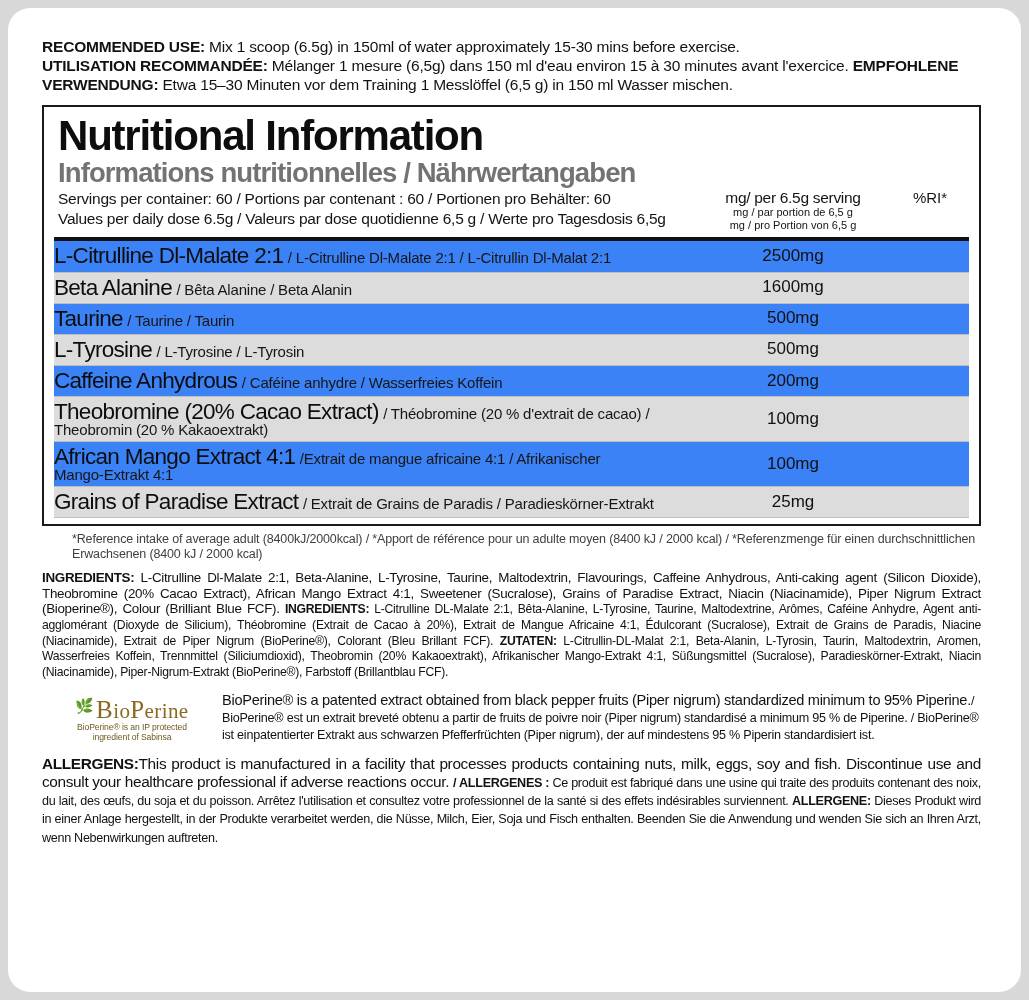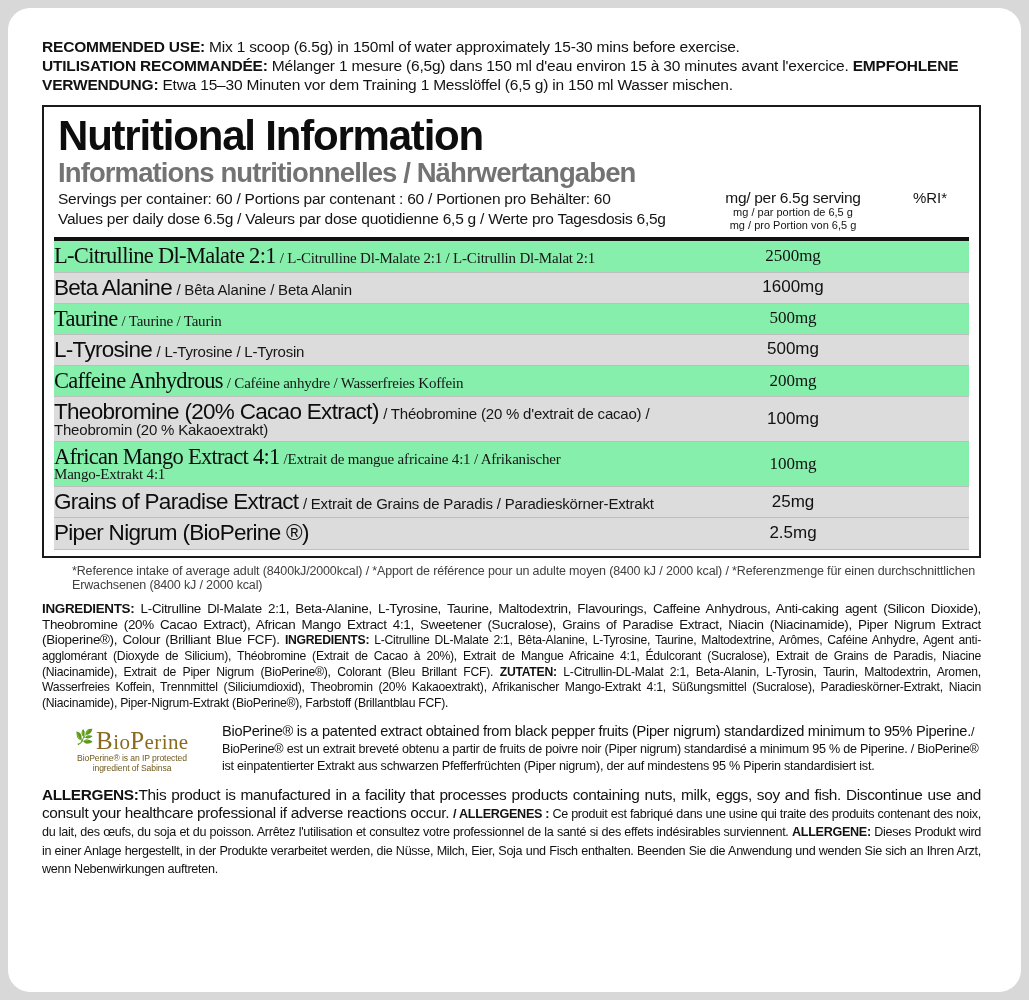--- a/index.html
+++ b/index.html
@@ -99,21 +99,21 @@
     margin: 4px 0 0 0;
   }
 
   
   table.ing {
     width: 100%;
     border-collapse: collapse;
     table-layout: fixed;
   }
   table.ing tr.shade { background: #dcdcdc; }
-  table.ing tr.plain { background: #86efac; font-family: Liberation Serif, serif; }
+  table.ing tr.plain { background: #3b82f6; }
   table.ing td {
     border-bottom: 1px solid #bfbfbf;
     vertical-align: middle;
     padding: 2px 0 3px 0;
   }
   td.c-name { padding-left: 4px; }
   td.c-amt  { width: 196px; text-align: center; font-size: 17px; color: #111; }
   td.c-ri   { width: 78px;  text-align: center; font-size: 17px; color: #111; }
   .nm-en {
     font-size: 22.5px;
@@ -298,27 +298,20 @@
           <td class="c-amt">100mg</td>
           <td class="c-ri"></td>
         </tr>
         <tr class="shade">
           <td class="c-name">
             <span class="nm-wrap"><span class="nm-en">Grains of Paradise Extract</span> <span class="nm-tr">/ Extrait de Grains de Paradis / Paradieskörner-Extrakt</span></span>
           </td>
           <td class="c-amt">25mg</td>
           <td class="c-ri"></td>
         </tr>
-        <tr class="shade">
-          <td class="c-name">
-            <span class="nm-wrap"><span class="nm-en">Piper Nigrum (BioPerine ®)</span> <span class="nm-tr"></span></span>
-          </td>
-          <td class="c-amt">2.5mg</td>
-          <td class="c-ri"></td>
-        </tr>
       </tbody>
     </table>
   </div>
 
   <div class="ref-note">*Reference intake of average adult (8400kJ/2000kcal) / *Apport de référence pour un adulte moyen (8400 kJ / 2000 kcal) / *Referenzmenge für einen durchschnittlichen Erwachsenen (8400 kJ / 2000 kcal)</div>
 
   <div class="ingredients"><b>INGREDIENTS:</b><span> L-Citrulline Dl-Malate 2:1, Beta-Alanine, L-Tyrosine, Taurine, Maltodextrin, Flavourings, Caffeine Anhydrous, Anti-caking agent (Silicon Dioxide), Theobromine (20% Cacao Extract), African Mango Extract 4:1, Sweetener (Sucralose), Grains of Paradise Extract, Niacin (Niacinamide), Piper Nigrum Extract (Bioperine®), Colour (Brilliant Blue FCF). </span><span class="ing-small"><b>INGREDIENTS:</b><span> L-Citrulline DL-Malate 2:1, Bêta-Alanine, L-Tyrosine, Taurine, Maltodextrine, Arômes, Caféine Anhydre, Agent anti-agglomérant (Dioxyde de Silicium), Théobromine (Extrait de Cacao à 20%), Extrait de Mangue Africaine 4:1, Édulcorant (Sucralose), Extrait de Grains de Paradis, Niacine (Niacinamide), Extrait de Piper Nigrum (BioPerine®), Colorant (Bleu Brillant FCF). </span><b>ZUTATEN:</b><span> L-Citrullin-DL-Malat 2:1, Beta-Alanin, L-Tyrosin, Taurin, Maltodextrin, Aromen, Wasserfreies Koffein, Trennmittel (Siliciumdioxid), Theobromin (20% Kakaoextrakt), Afrikanischer Mango-Extrakt 4:1, Süßungsmittel (Sucralose), Paradieskörner-Extrakt, Niacin (Niacinamide), Piper-Nigrum-Extrakt (BioPerine®), Farbstoff (Brillantblau FCF).</span></span></div>
 
   <div class="bioperine-row">
     <div class="bp-logo">

